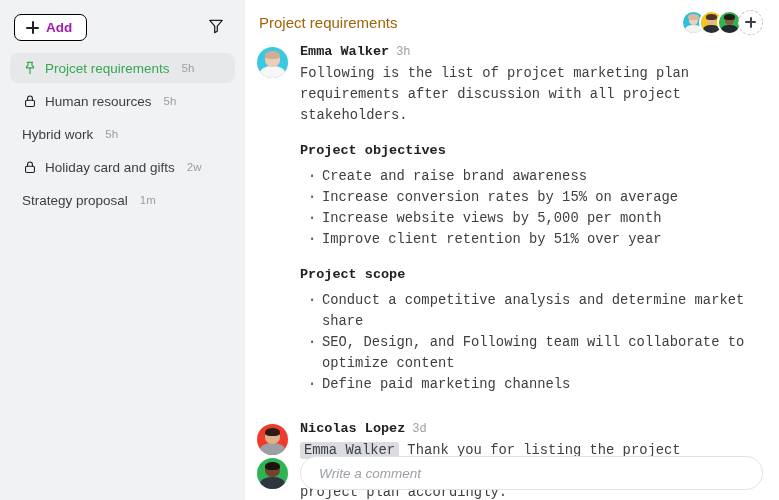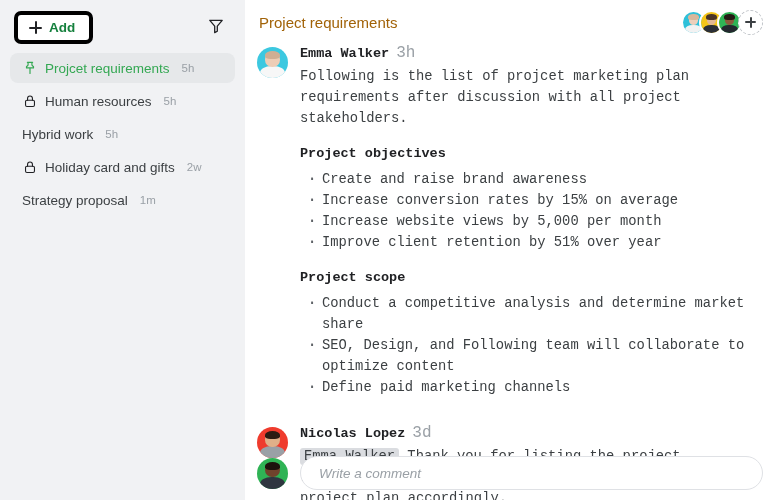--- a/index.html
+++ b/index.html
@@ -37,26 +37,26 @@
     justify-content: space-between;
     padding: 11px 16px 0 14px;
     height: 44px;
     box-sizing: border-box;
   }
   .add-button {
     display: inline-flex;
     align-items: center;
     gap: 7px;
     background: #ffffff;
-    border: 4px solid #000000;
+    border: 1px solid #000000;
     border-radius: 7px;
     padding: 6px 14px 6px 11px;
     font-size: 13.5px;
     font-weight: 700;
-    color: #15803d;
+    color: #a21caf;
     cursor: pointer;
     line-height: 1;
   }
   .add-button .plus {
     display: inline-block;
     width: 13px;
     height: 13px;
     position: relative;
   }
   .add-button .plus::before,
@@ -253,21 +253,21 @@
     align-items: baseline;
     gap: 7px;
     margin-bottom: 4px;
   }
   .c-author {
     font-size: 13.5px;
     font-weight: 700;
     color: #202124;
   }
   .c-time {
-    font-size: 16px;
+    font-size: 12px;
     color: #9aa0a6;
   }
   .c-text {
     font-size: 13.8px;
     line-height: 21px;
     color: #3c4043;
     margin: 0;
   }
   .c-section-title {
     font-size: 13.5px;

